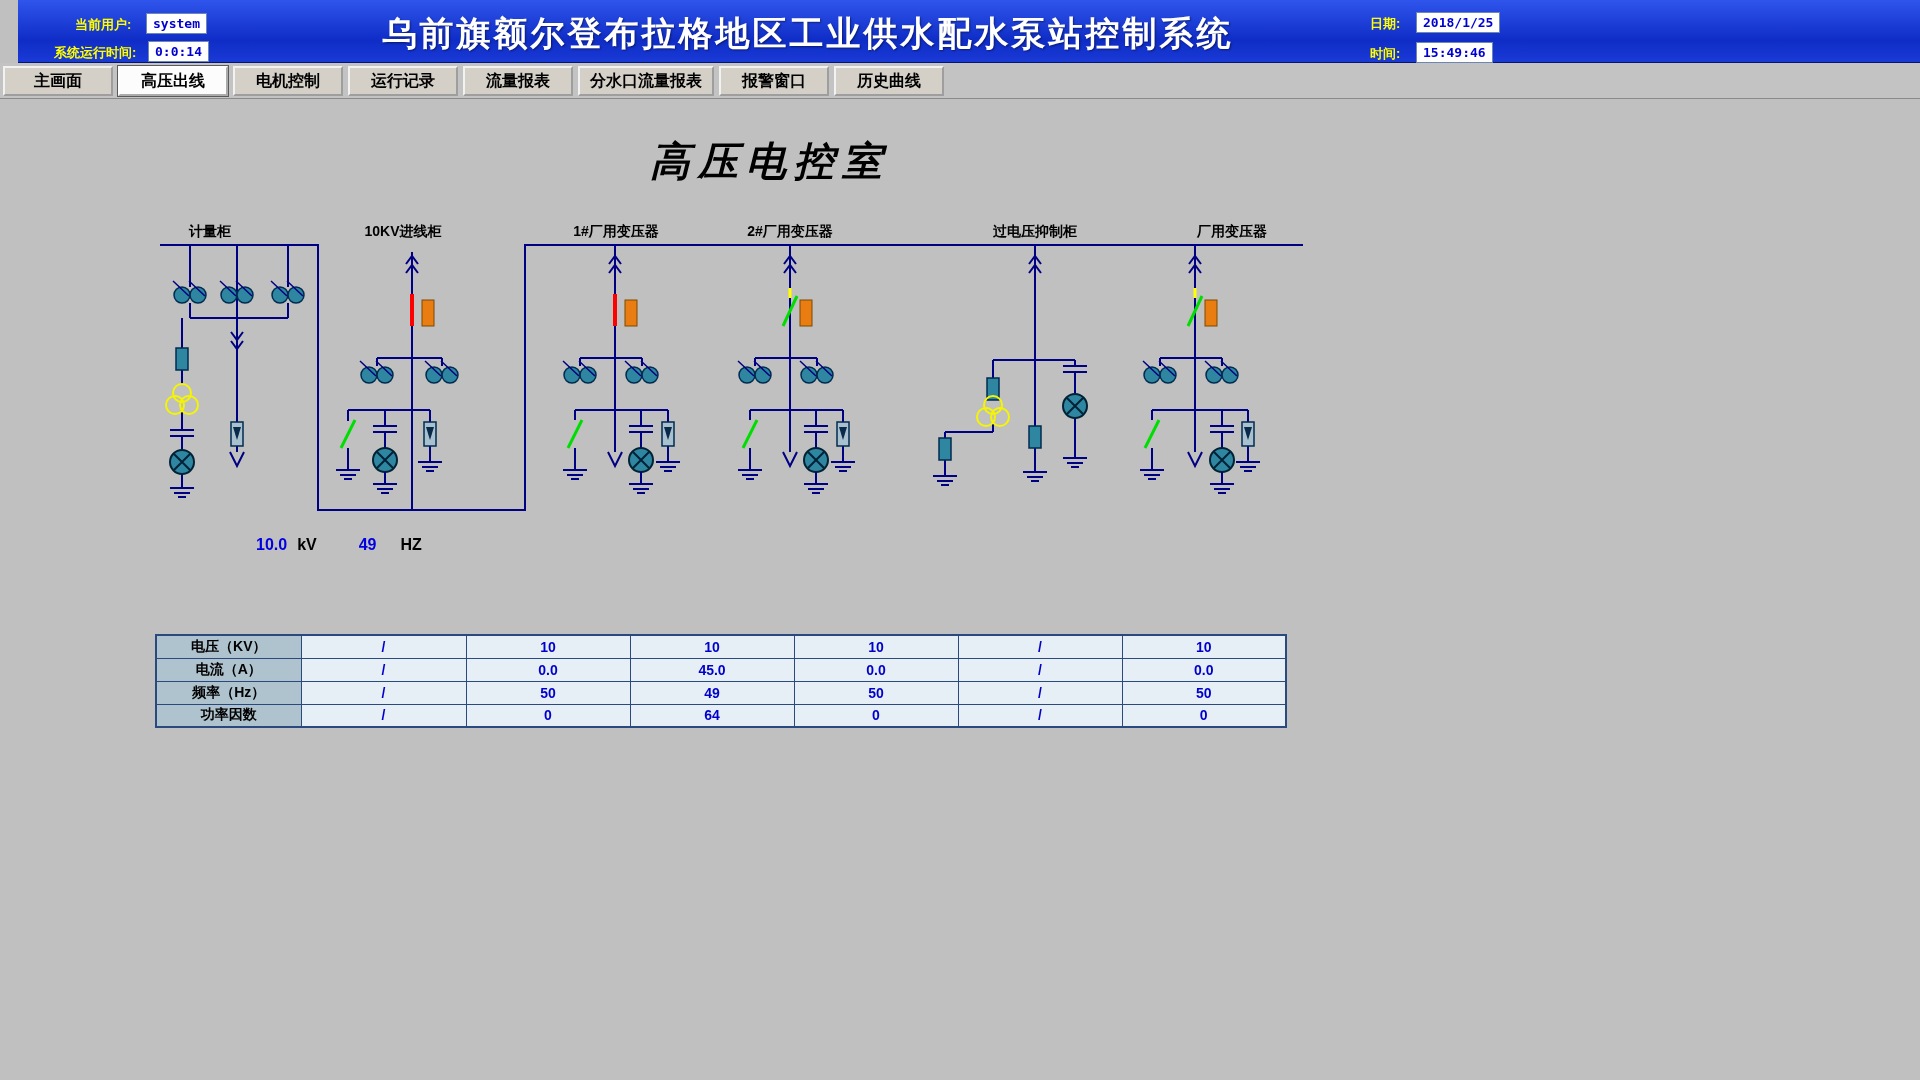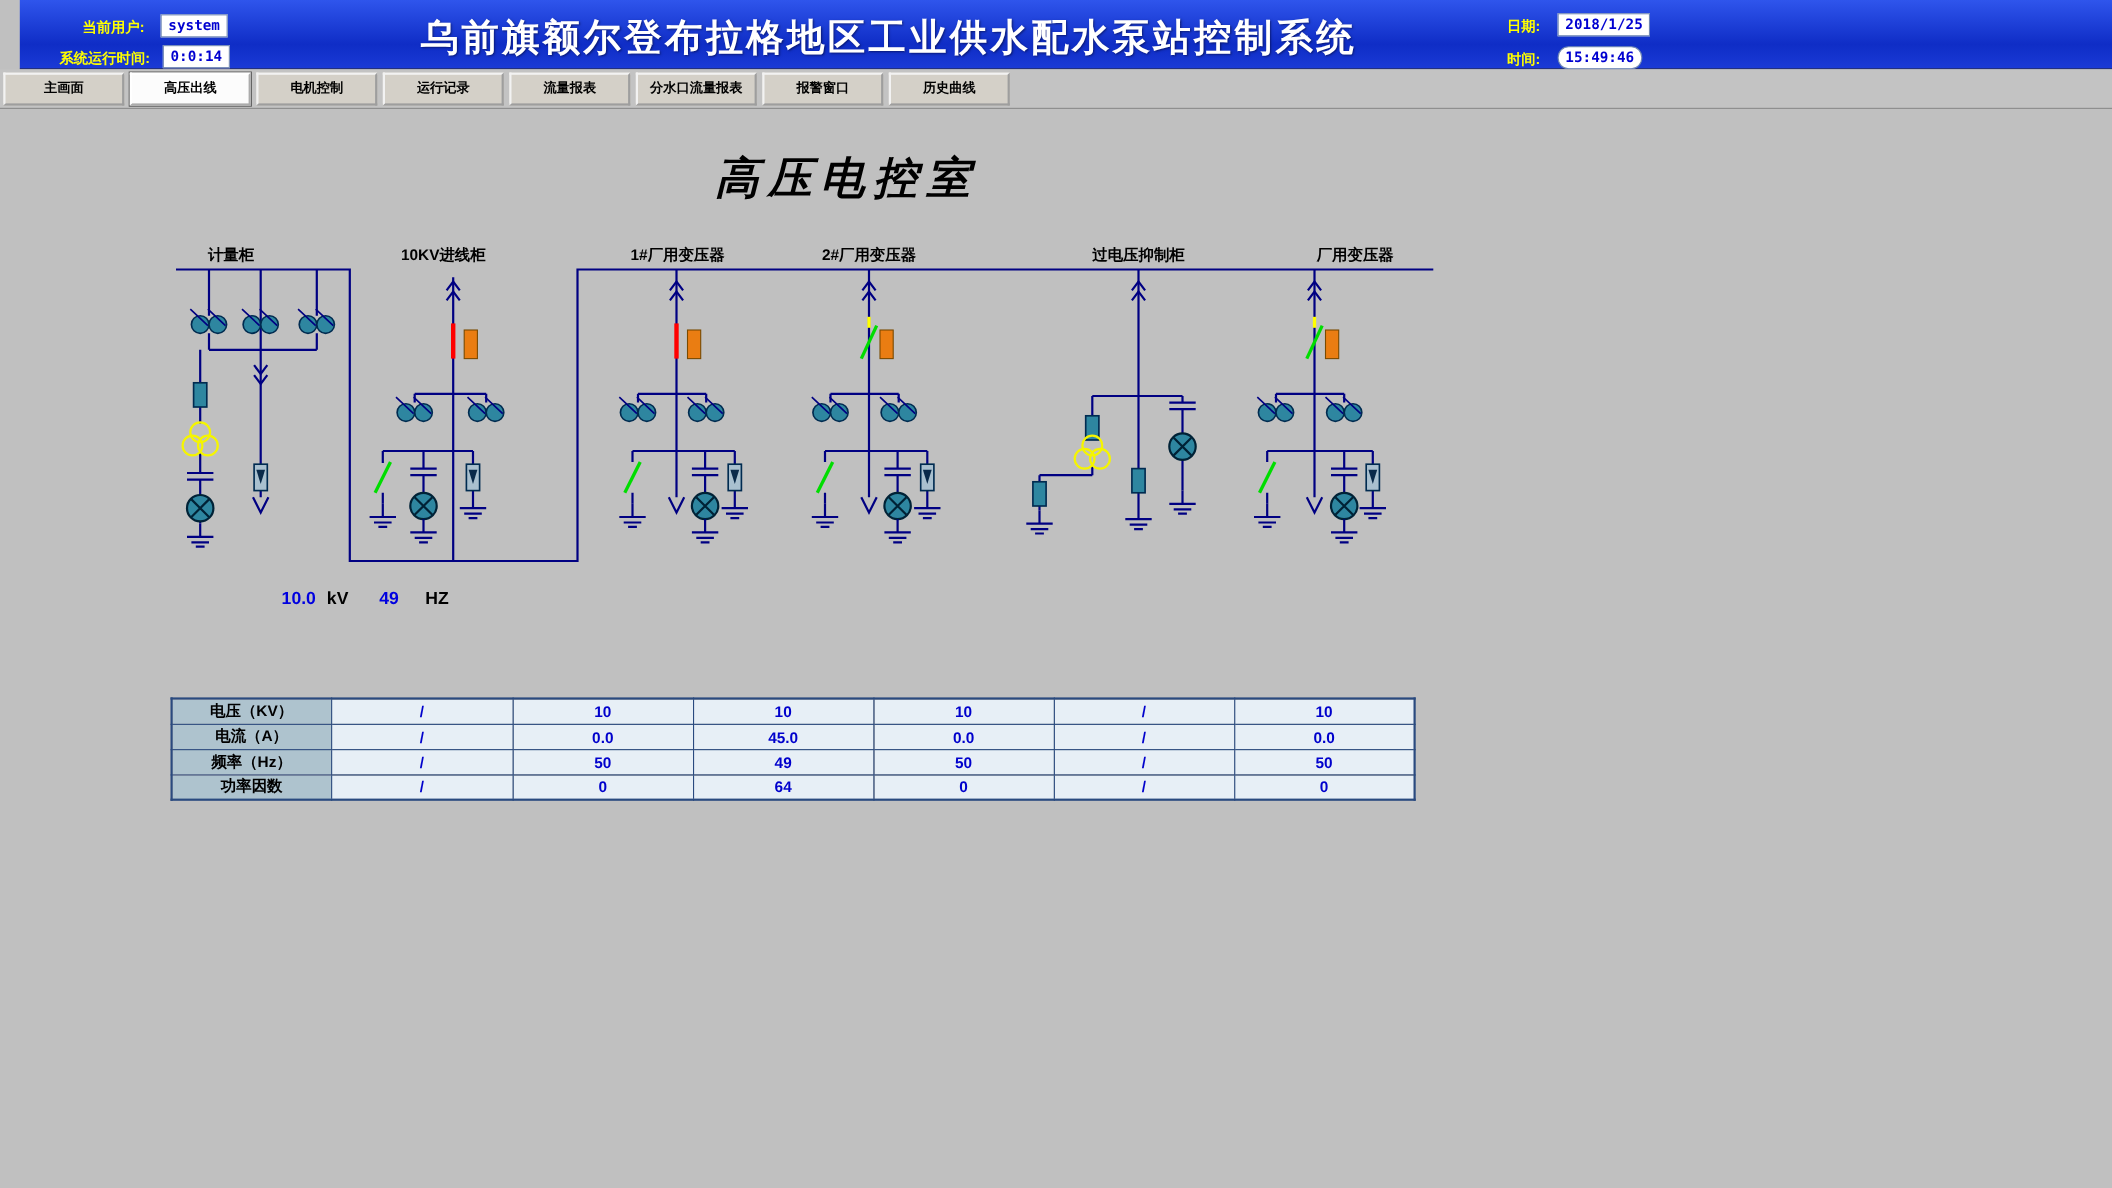--- a/index.html
+++ b/index.html
@@ -31,21 +31,21 @@
   }
 
   
   .navbar {
     position:absolute; left:0; top:63px; width:1920px; height:36px;
     background:#c3c3c3; border-bottom:1px solid #8a8a8a;
     display:flex; align-items:center; gap:5px; padding-left:3px;
   }
   .tab {
     height:30px; line-height:25px; min-width:110px; padding:0 10px;
-    text-align:center; font-size:12px; font-weight:bold; color:#000;
+    text-align:center; font-size:16px; font-weight:bold; color:#000;
     background:#d4d0c8; border:2px outset #f2f2f2; cursor:pointer; white-space:nowrap;
   }
   .tab.active {
     background:#fcfcfc; border:2px outset #ffffff;
     box-shadow:0 0 0 1px #5a5a5a;
   }
 
   
   .main-title {
     position:absolute; left:155px; top:134px; width:1230px; text-align:center;
@@ -58,21 +58,21 @@
   .sw  { stroke:#00dd00; stroke-width:3; fill:none; }
   .org { fill:#ea7d12; stroke:#7a4a00; stroke-width:1; }
   .baylabel { font-family:"Liberation Sans",sans-serif; font-size:14px; font-weight:bold; fill:#000000; }
 
   .busreading {
     position:absolute; left:226px; top:536px;
     font-size:16px; font-weight:bold; color:#000; white-space:nowrap;
   }
   .busreading .blue { color:#0000e0; }
   .busreading .v    { margin-right:10px;margin-left:30px; }
-  .busreading .vu   { margin-right:28px; }
+  .busreading .vu   { margin-right:42px; }
   .busreading .f    { margin-right:24px; }
 
   
   table.datatable {
     position:absolute; left:155px; top:634px;
     border-collapse:collapse; table-layout:fixed;
     font-size:14px; border:2px solid #2a4a7f;
   }
   .datatable th, .datatable td {
     border:1px solid #2a4a7f; height:23px; text-align:center; padding:0 2px;
@@ -89,21 +89,21 @@
   <span class="hlabel" style="left:57px;  top:16px;">当前用户:</span>
   <span class="hval" style="left:128px; top:13px;">system</span>
   <span class="hlabel" style="left:36px;  top:44px;">系统运行时间:</span>
   <span class="hval" style="left:130px; top:41px;">0:0:14</span>
 
   <div class="htitle">乌前旗额尔登布拉格地区工业供水配水泵站控制系统</div>
 
   <span class="hlabel" style="left:1352px; top:15px;">日期:</span>
   <span class="hval" style="left:1398px; top:12px;">2018/1/25</span>
   <span class="hlabel" style="left:1352px; top:45px;">时间:</span>
-  <span class="hval" style="left:1398px; top:42px;border-radius:10px;">15:49:46</span>
+  <span class="hval" style="left:1398px; top:42px;">15:49:46</span>
 </div>
 
 <div class="navbar">
   <div class="tab">主画面</div>
   <div class="tab active">高压出线</div>
   <div class="tab">电机控制</div>
   <div class="tab">运行记录</div>
   <div class="tab">流量报表</div>
   <div class="tab">分水口流量报表</div>
   <div class="tab">报警窗口</div>

